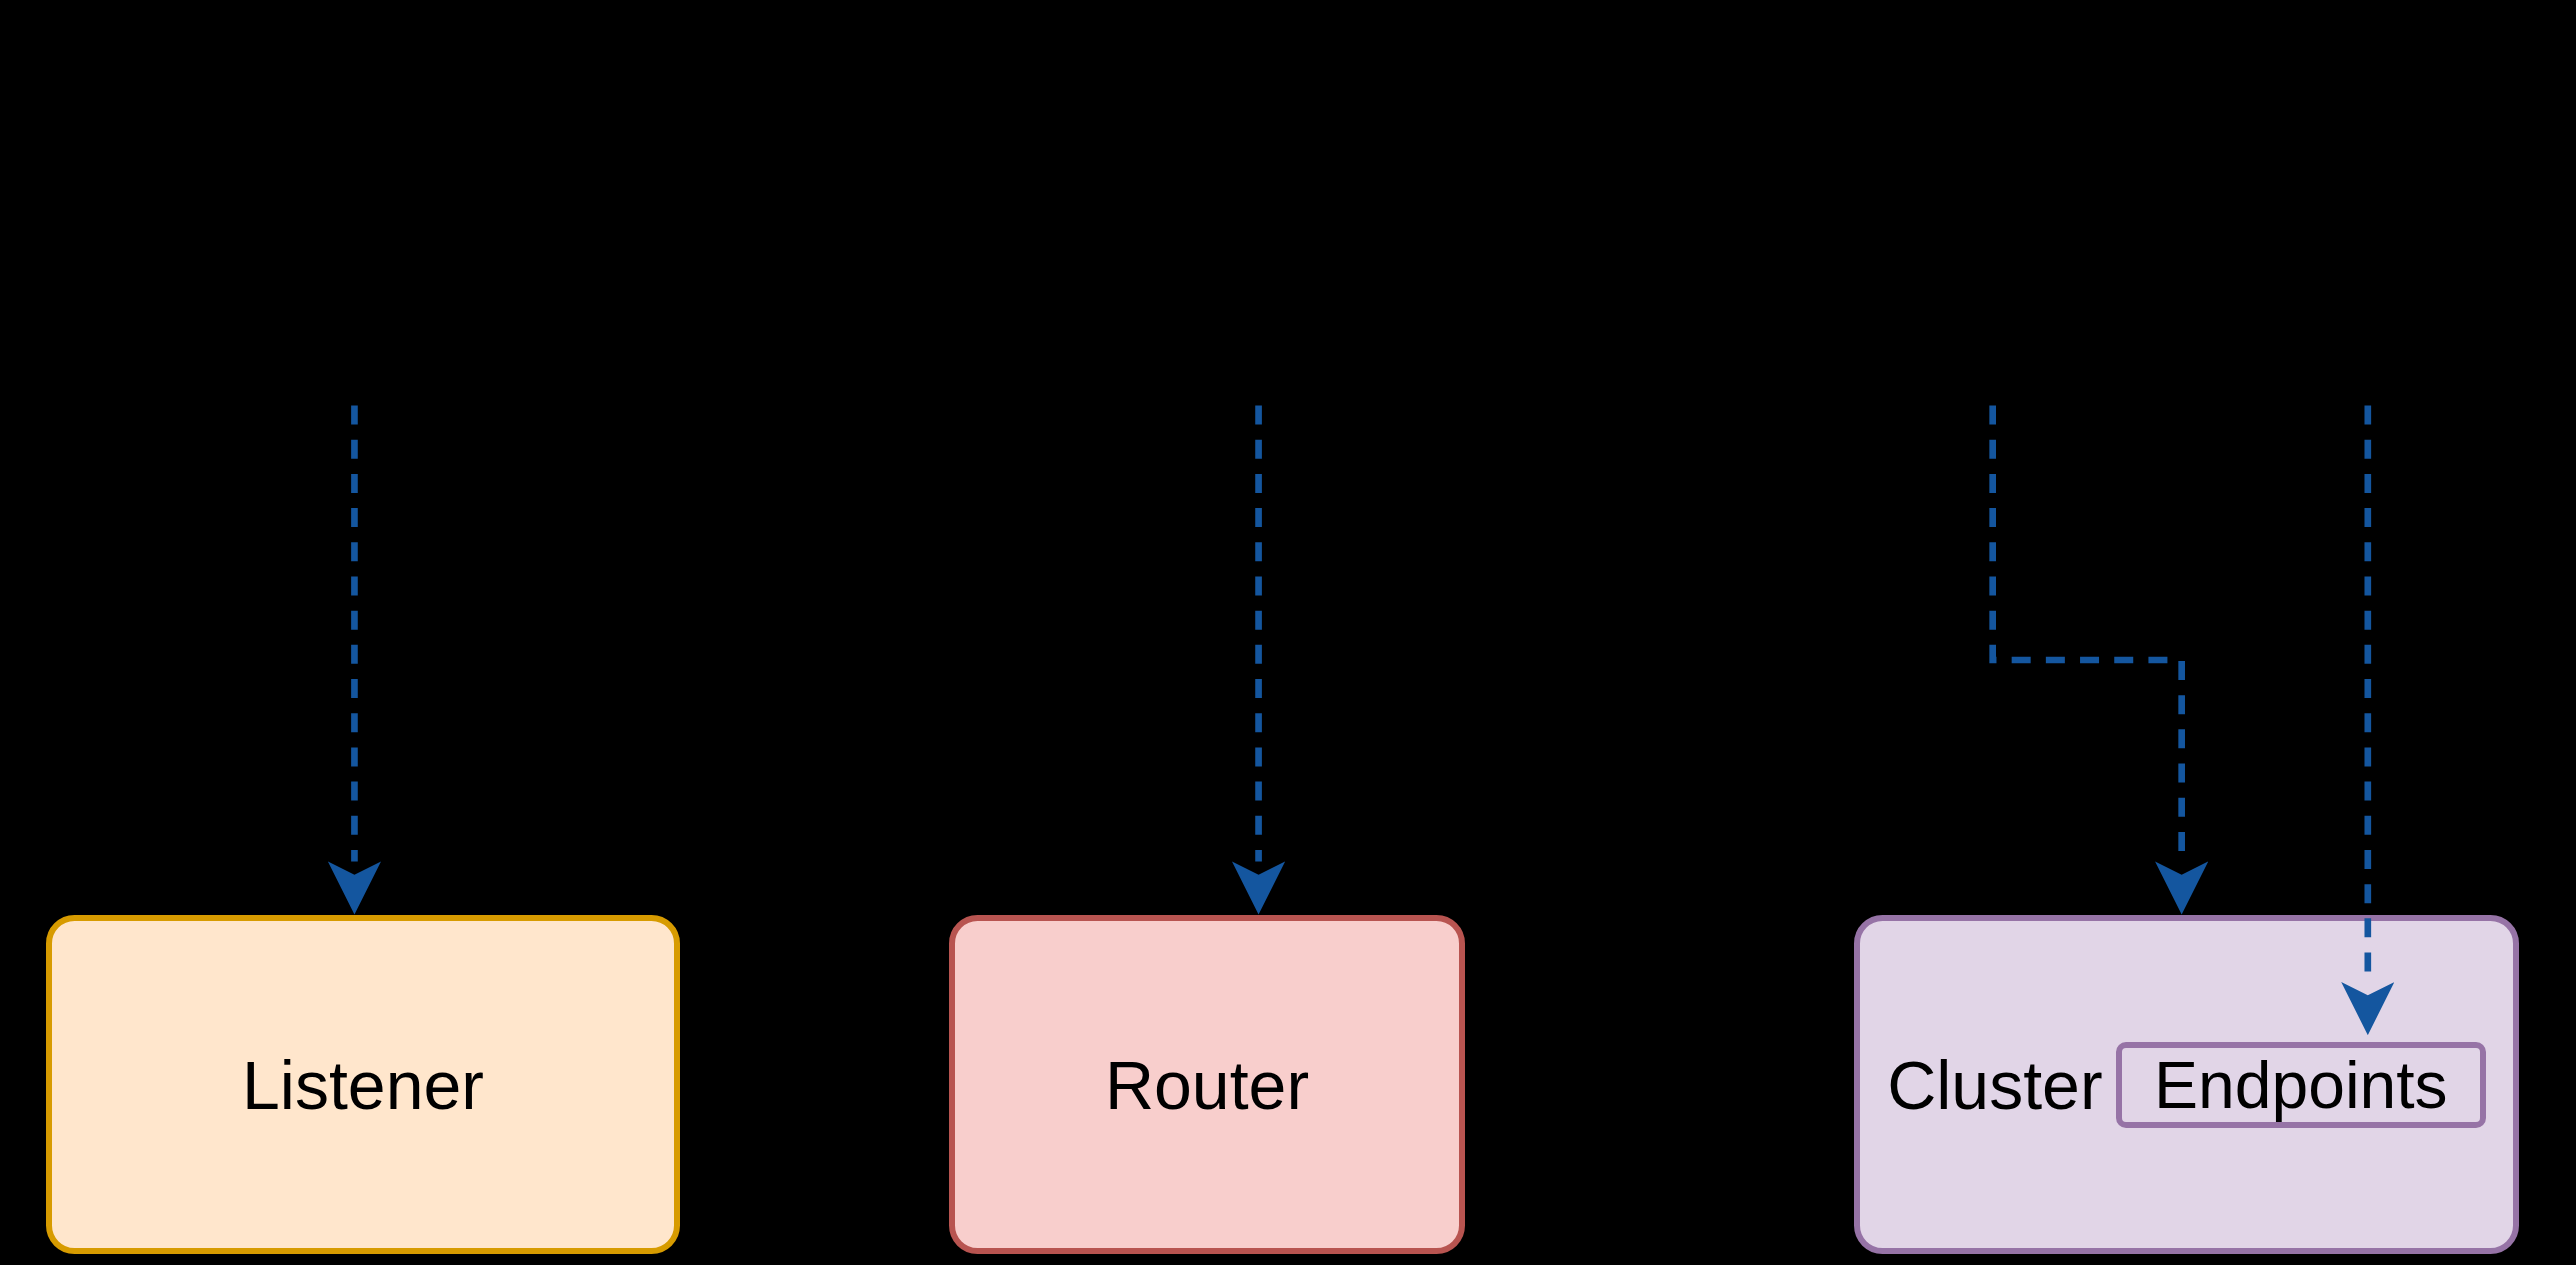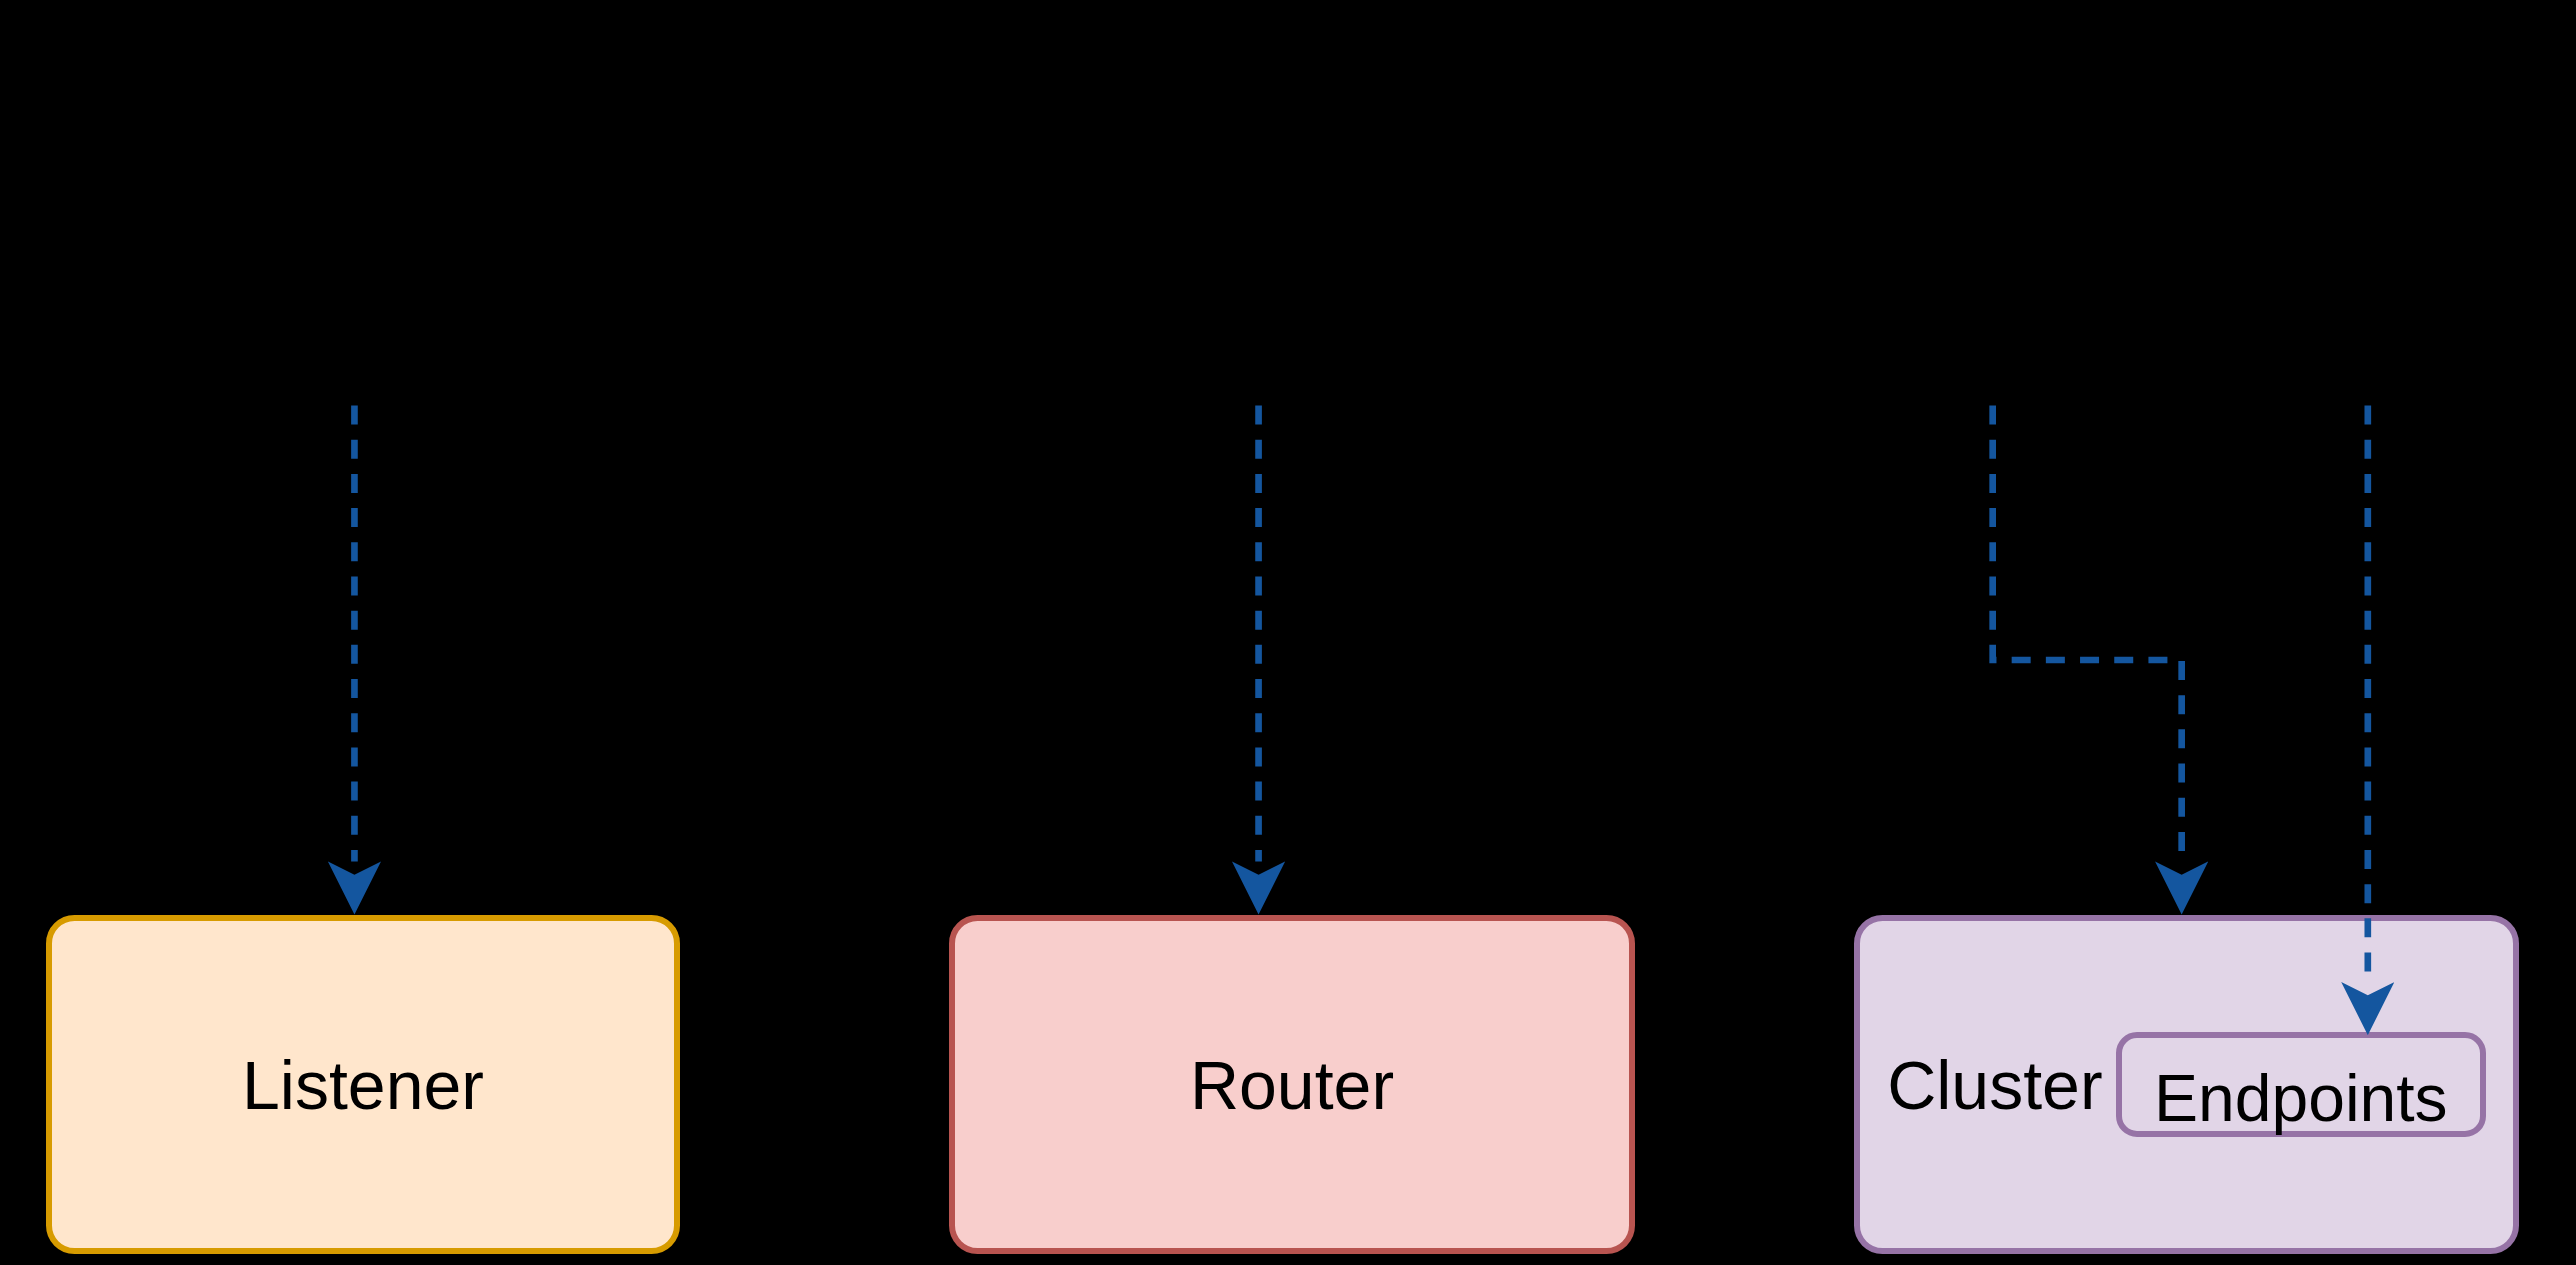--- a/index.html
+++ b/index.html
@@ -38,31 +38,31 @@
   }
   
   .svc { border-width: 6.6px; border-style: solid; border-radius: 28.5px; }
   #node-lds { left: 37px;  top: 48px; width: 631px; height: 343px; background: #ffe6cc; border-color: #d79b00; }
   #node-rds { left: 1019px; top: 48px; width: 466px; height: 343px; background: #f8cecc; border-color: #b85450; }
   #node-cds { left: 1817px; top: 48px; width: 338px; height: 343px; background: #e1d5e7; border-color: #9673a6; }
   #node-eds { left: 2198px; top: 48px; width: 325px; height: 343px; background: #e1d5e7; border-color: #9673a6; }
   
   .res { border-width: 6.6px; border-style: solid; border-radius: 28.5px; }
   #node-listener { left: 46px;  top: 915px; width: 634px; height: 339px; background: #ffe6cc; border-color: #d79b00; }
-  #node-router   { left: 949px; top: 915px; width: 686px; height: 339px; background: #f8cecc; border-color: #b85450; align-items: center; }
+  #node-router   { left: 949px; top: 915px; width: 516px; height: 339px; background: #f8cecc; border-color: #b85450; align-items: center; }
   #node-cluster  { left: 1854px; top: 915px; width: 665px; height: 339px; background: #e1d5e7; border-color: #9673a6;
                    gap: 13.3px; }
   #node-endpoints {
     position: relative;
     box-sizing: border-box;
-    width: 370px; height: 105px;
+    width: 370px; height: 86px;
     background: #e1d5e7;
     border: 6.6px solid #9673a6;
-    border-radius: 21px;
-    display: flex; align-items: flex-end; justify-content: center;
+    border-radius: 10px;
+    display: flex; align-items: center; justify-content: center;
     font-size: 66px; line-height: 1;
   }
   .label { white-space: nowrap; }
   #edges-svg {
     position: absolute;
     left: 0; top: 0;
     width: 2576px; height: 1265px;
     pointer-events: none;
   }
   #edges-svg path.edge {

